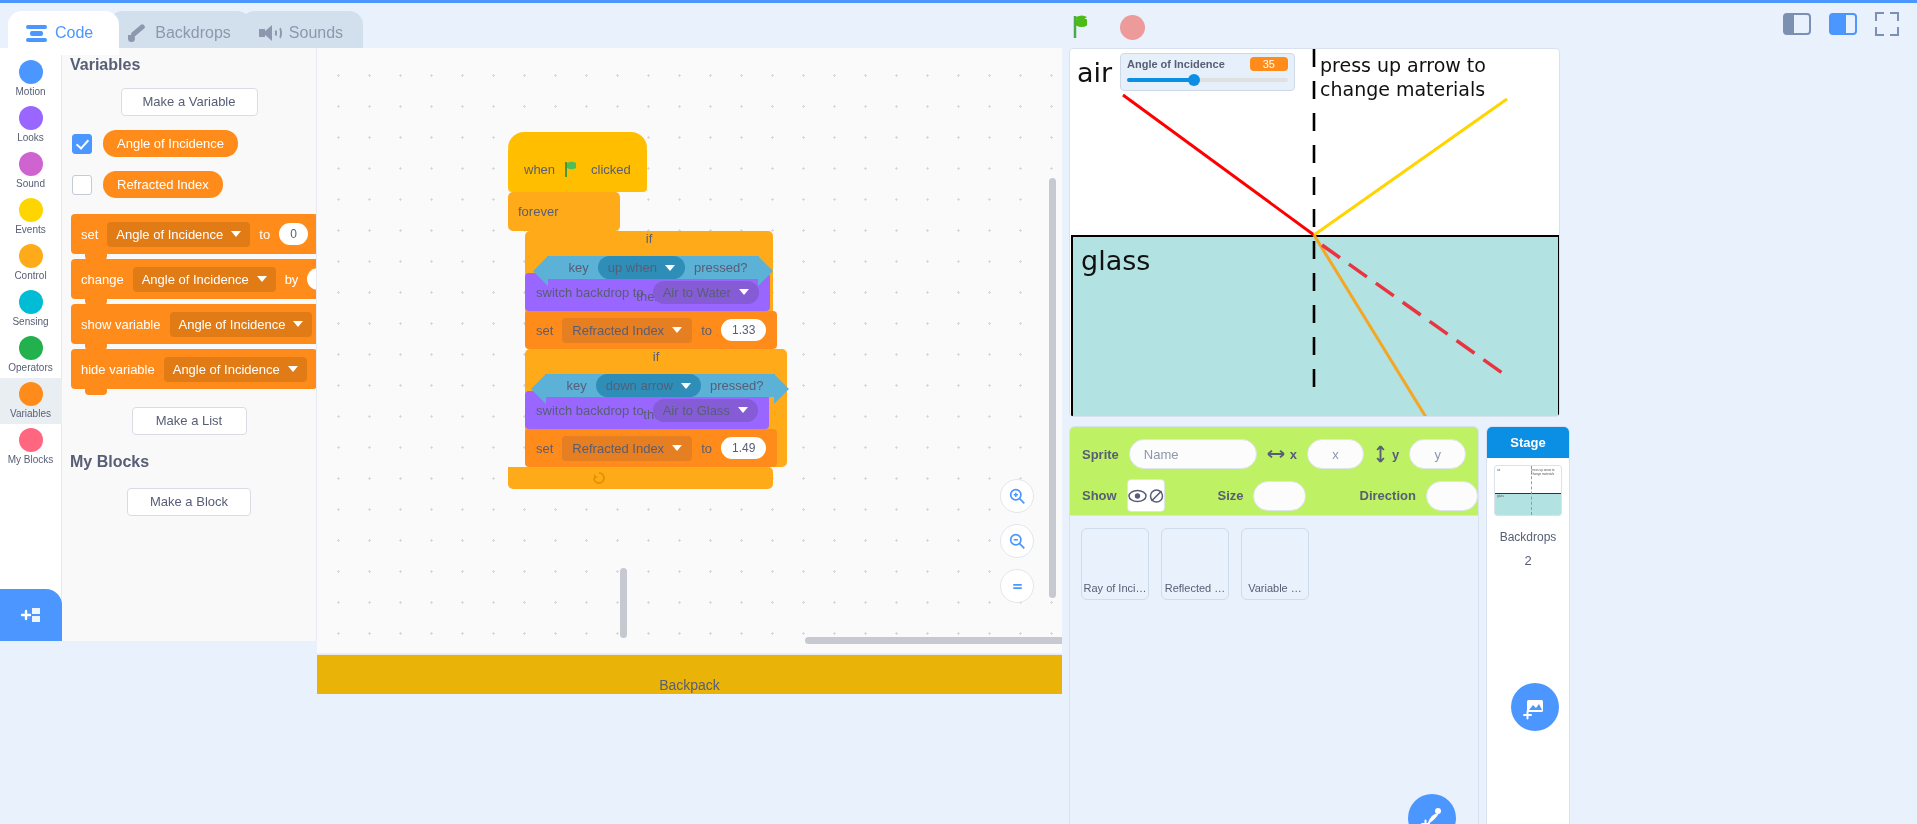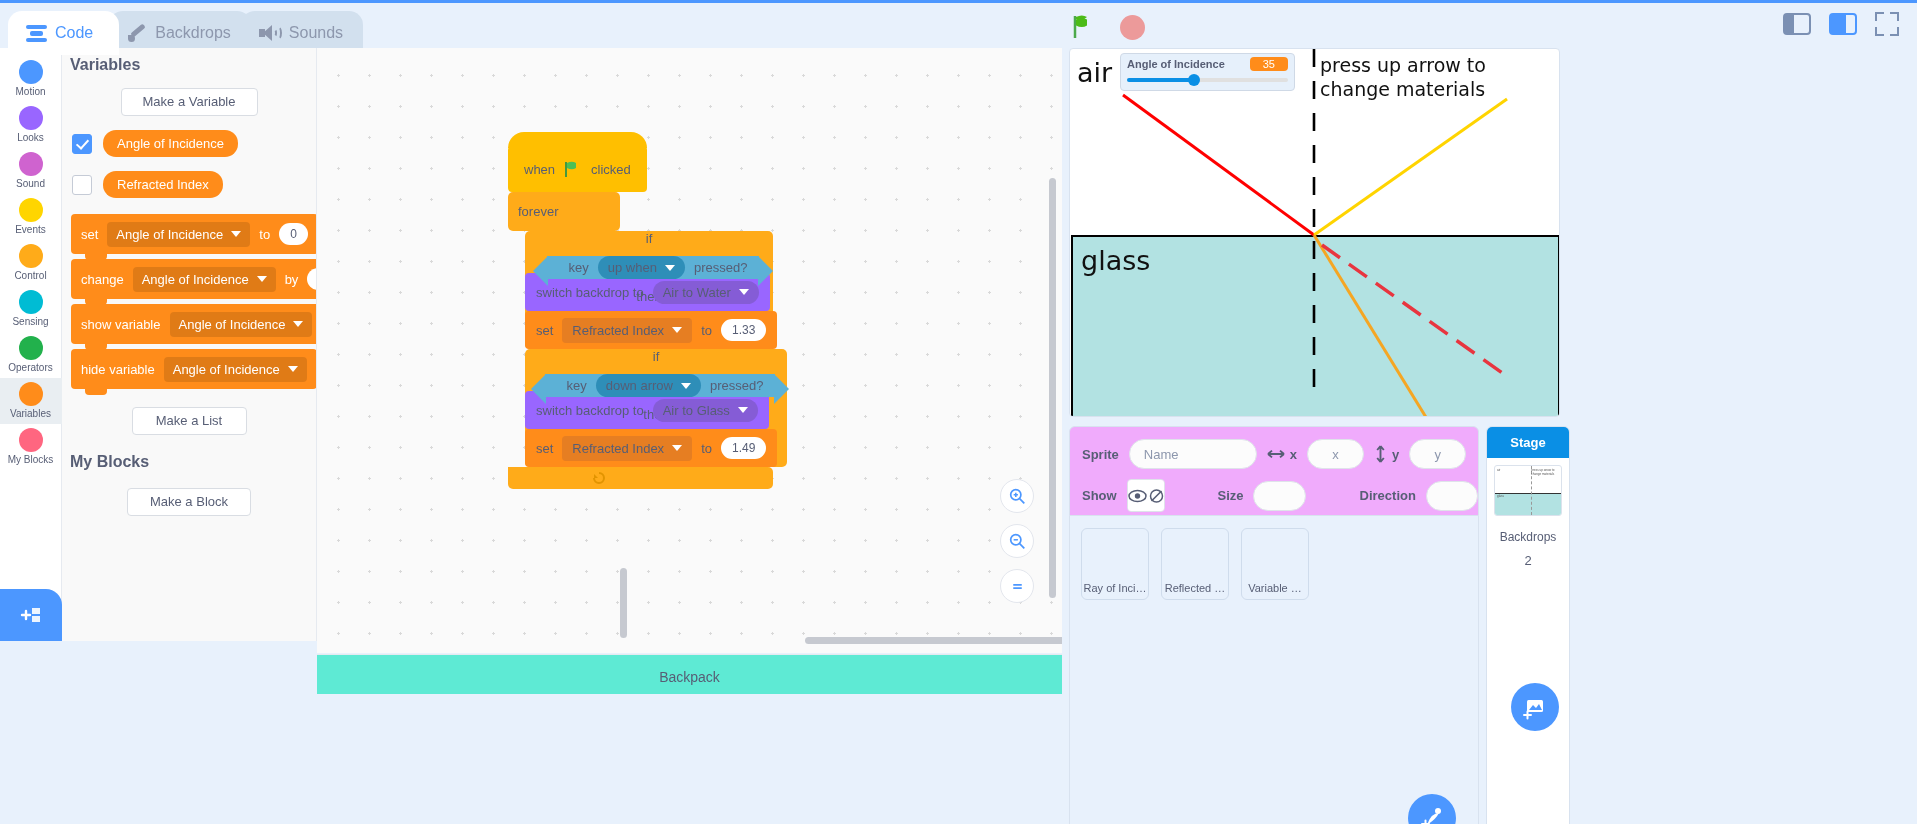--- a/index.html
+++ b/index.html
@@ -147,22 +147,22 @@
   .zbtn{ width:34px;height:34px;border-radius:50%;background:#fff;border:1px solid #e3e6ed;
      display:flex;align-items:center;justify-content:center; color:#4c97ff;}
   .zbtn svg{width:17px;height:17px;}
   .hscroll{ position:absolute; left:488px; bottom:9px; width:440px; height:7px; background:#c6c9d0; border-radius:4px;}
   .vscroll{ position:absolute; right:6px; top:130px; width:7px; height:420px; background:#c6c9d0; border-radius:4px;}
   .wsvs{ position:absolute; left:303px; top:520px; width:7px;height:70px; background:#c6c9d0;border-radius:4px;}
 
   
   .backpack{
     position:absolute; left:317px; top:654px; width:745px; height:40px;
-    background:#5eead4; border-top:1px solid #e6eaf0; text-align:center;
-    font-size:14px; color:#575e75; padding-top:14px;
+    background:#eab308; border-top:1px solid #e6eaf0; text-align:center;
+    font-size:14px; color:#575e75; padding-top:22px;
   }
 
   
   .stagewrap{ position:absolute; left:1069px; top:48px; width:848px; height:776px; background:#e8f1fc;}
   .stage{ position:absolute; left:0; top:0; width:491px; height:369px; background:#fff;
      border:1px solid #d8e2ef; border-radius:4px; overflow:hidden;}
   .airlabel{ position:absolute; left:7px; top:8px; font-size:27px; color:#111; font-family:"DejaVu Sans", sans-serif;}
   .glasslabel{ position:absolute; left:8px; top:8px; font-size:27px; color:#111; font-family:"DejaVu Sans", sans-serif;}
   .glassbox{ position:absolute; left:1px; top:186px; width:489px; height:186px;
      background:#b2e2e2; border:2.5px solid #000;}
@@ -175,21 +175,21 @@
   .mon-row{ display:flex; align-items:center; justify-content:space-between; }
   .mon-name{ font-size:11px; font-weight:bold; color:#575e75;}
   .mon-val{ background:#ff8c1a; color:#fff; border-radius:4px; padding:1px 13px; font-size:11px;}
   .mon-slider{ margin-top:4px; position:relative; height:9px;}
   .mon-track{ position:absolute; left:0; top:3px; width:100%; height:4px; background:#e0e0e0;border-radius:3px;}
   .mon-fill{ position:absolute; left:0; top:3px; width:41%; height:4px; background:#0a8fe5;border-radius:3px;}
   .mon-knob{ position:absolute; left:38%; top:-1px; width:12px;height:12px;border-radius:50%;background:#0a8fe5;}
 
   
   .spritepanel{ position:absolute; left:0; top:378px; width:410px; height:90px;
-     background:#f0abfc; border:1px solid #d8e2ef; border-radius:6px 6px 0 0;}
+     background:#bef264; border:1px solid #d8e2ef; border-radius:6px 6px 0 0;}
   .sp-row{ display:flex; align-items:center; gap:10px; padding:12px 0 0 12px; font-size:13px; font-weight:bold;}
   .fieldpill{ border:1px solid #dfe3ea; border-radius:16px; height:30px; display:flex;align-items:center;
      padding:0 14px; color:#8d97ad; font-weight:normal; background:#fcfcfc;}
   .sp-arrows{ display:flex; align-items:center; gap:5px;}
   .toggroup{ display:flex; border:1px solid #dfe3ea; border-radius:4px; overflow:hidden;}
   .togbtn{ width:35px;height:31px; display:flex;align-items:center;justify-content:center; background:#fff;}
 
   .spritelist{ position:absolute; left:0; top:468px; width:410px; height:356px; background:#e8f1fc;
      border-left:1px solid #d8e2ef; border-right:1px solid #d8e2ef;}
   .thumb{ width:68px;height:72px; background:#e8f1fc; border:1px solid #cfdcec; border-radius:6px;

